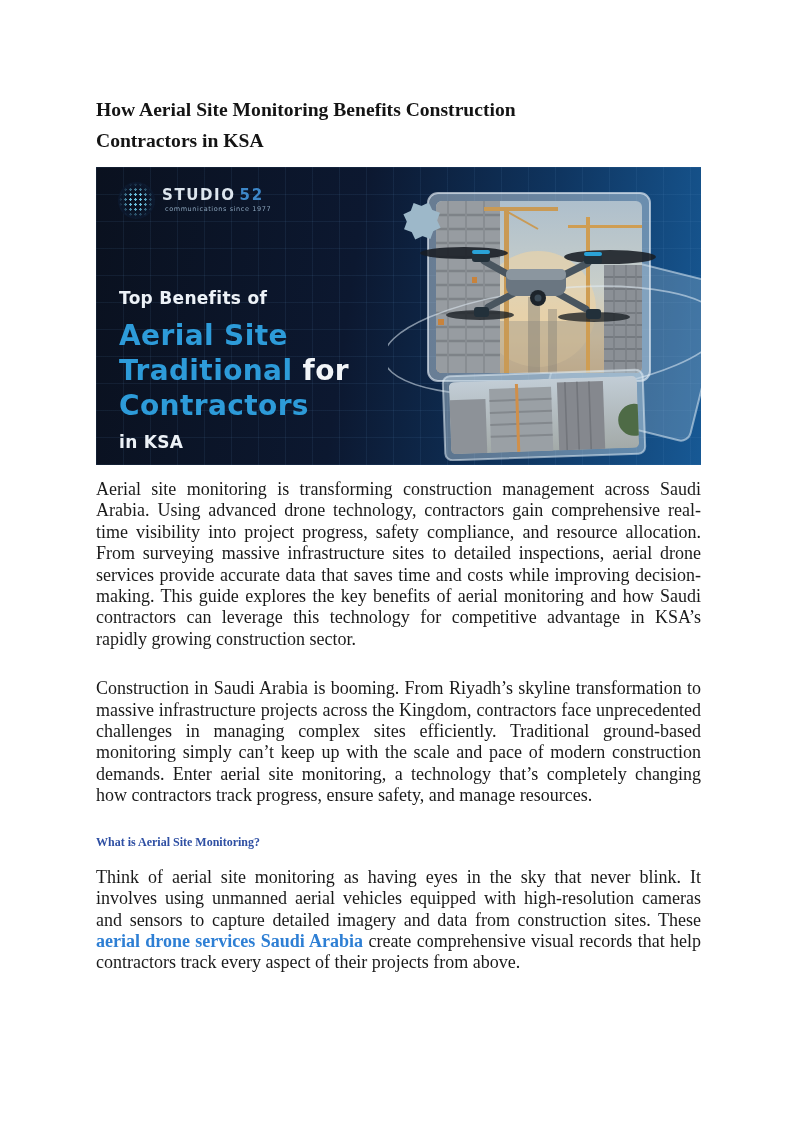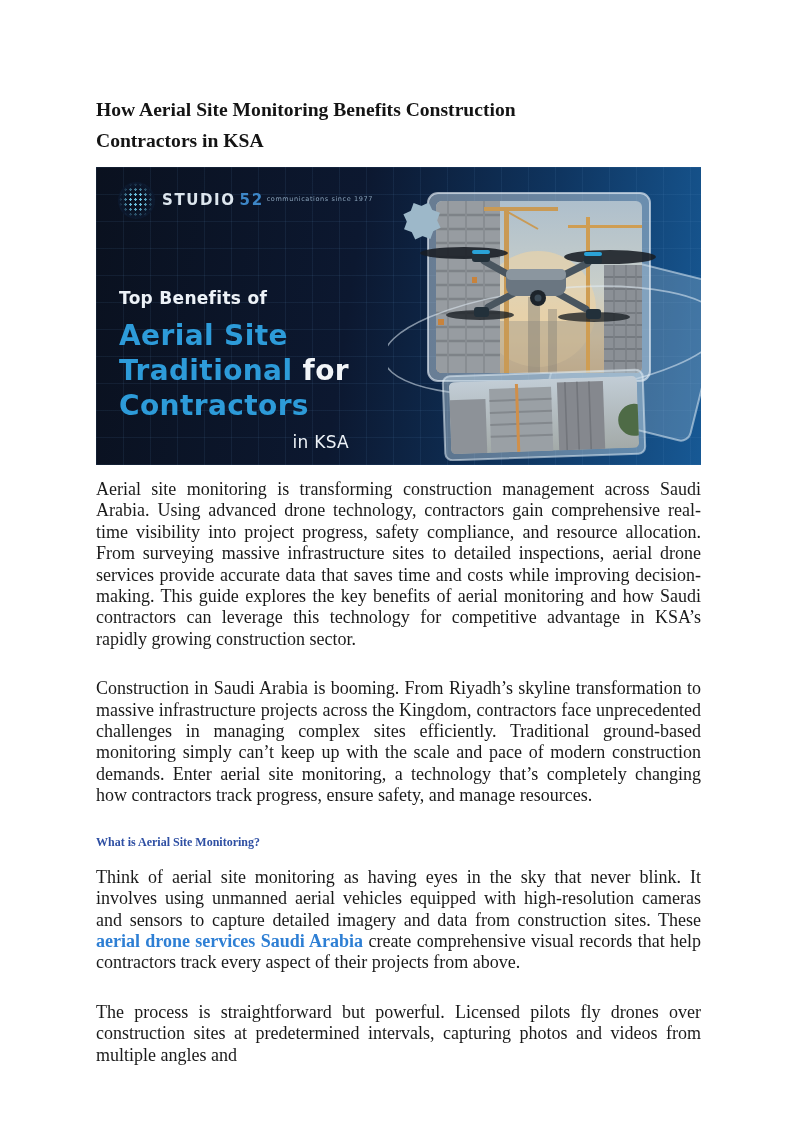--- a/index.html
+++ b/index.html
@@ -28,35 +28,35 @@
       linear-gradient(98deg, #0a111f 0%, #0c1830 42%, #0f3560 72%, #175995 100%);
   }
   .hero-logo { position:absolute; top:15px; left:22px; display:flex; align-items:center; gap:7px; }
   .logo-globe {
     width:37px; height:37px; border-radius:50%;
     background:
       radial-gradient(circle at 50% 50%, rgba(12,22,41,0) 28%, rgba(12,24,45,0.97) 66%),
       radial-gradient(rgba(112,206,236,0.95) 1px, rgba(112,206,236,0) 1.45px);
     background-size:100% 100%, 5px 5px;
   }
-  .logo-text { display:flex; }
+  .logo-text { display:flex; flex-direction:column; }
   .logo-line1 {
     font-family:"DejaVu Sans", sans-serif; font-weight:bold;
     font-size:15px; letter-spacing:1.6px; color:#dde6ee; line-height:1;
   }
   .logo-num { color:#3d87c8; margin-left:4px; }
   .logo-tagline {
     font-family:"DejaVu Sans", sans-serif;
     font-size:6.5px; color:#8aa3ba; letter-spacing:0.6px; margin-top:3px; padding-left:3px; line-height:1;
   }
   .hero-copy { position:absolute; left:23px; top:85px; font-family:"DejaVu Sans", sans-serif; }
   .hero-kicker { font-size:17px; color:#edf2f7; font-weight:bold; letter-spacing:0.3px; margin-bottom:10px;margin-top:36px; }
   .hero-big { font-size:28px; font-weight:bold; line-height:35px; letter-spacing:0.4px; color:#2d9bd9; }
   .hero-big .w { color:#f2f5f8; }
-  .hero-sub { font-size:17px; color:#edf2f7; font-weight:normal; margin-top:9px; letter-spacing:0.3px;text-align:right; }
+  .hero-sub { font-size:17px; color:#edf2f7; font-weight:bold; margin-top:9px; letter-spacing:0.3px; }
   .photo-stack { position:absolute; left:292px; top:2px; width:320px; height:292px; }
 
   
   .body-para {
     width:605px;
     font-size:18px; line-height:21.4px; text-align:justify;
     margin:0 0 28px 0; color:#1a1a1a;
   }
   .section-heading {
     font-family:"Liberation Serif", serif;
@@ -196,15 +196,14 @@
   </div>
 
   <p class="body-para">Aerial site monitoring is transforming construction management across Saudi Arabia. Using advanced drone technology, contractors gain comprehensive real-time visibility into project progress, safety compliance, and resource allocation. From surveying massive infrastructure sites to detailed inspections, aerial drone services provide accurate data that saves time and costs while improving decision-making. This guide explores the key benefits of aerial monitoring and how Saudi contractors can leverage this technology for competitive advantage in KSA’s rapidly growing construction sector.</p>
 
   <p class="body-para">Construction in Saudi Arabia is booming. From Riyadh’s skyline transformation to massive infrastructure projects across the Kingdom, contractors face unprecedented challenges in managing complex sites efficiently. Traditional ground-based monitoring simply can’t keep up with the scale and pace of modern construction demands. Enter aerial site monitoring, a technology that’s completely changing how contractors track progress, ensure safety, and manage resources.</p>
 
   <h2 class="section-heading">What is Aerial Site Monitoring?</h2>
 
   <p class="body-para"><span>Think of aerial site monitoring as having eyes in the sky that never blink. It involves using unmanned aerial vehicles equipped with high-resolution cameras and sensors to capture detailed imagery and data from construction sites. These </span><a href="#" class="inline-link">aerial drone services Saudi Arabia</a><span> create comprehensive visual records that help contractors track every aspect of their projects from above.</span></p>
 
-  <p class="body-para">The process is straightforward but powerful. Licensed pilots fly drones over construction sites at predetermined intervals, capturing photos and videos from multiple angles and</p>
 
 </div>
 
 </body></html>

